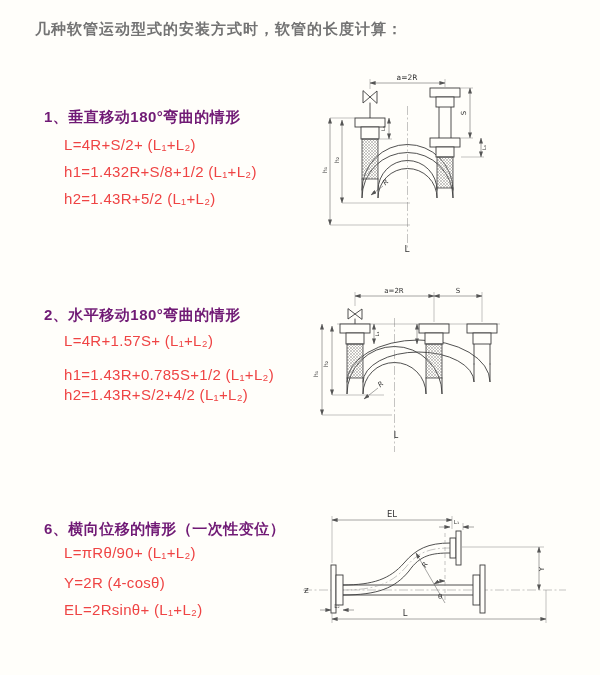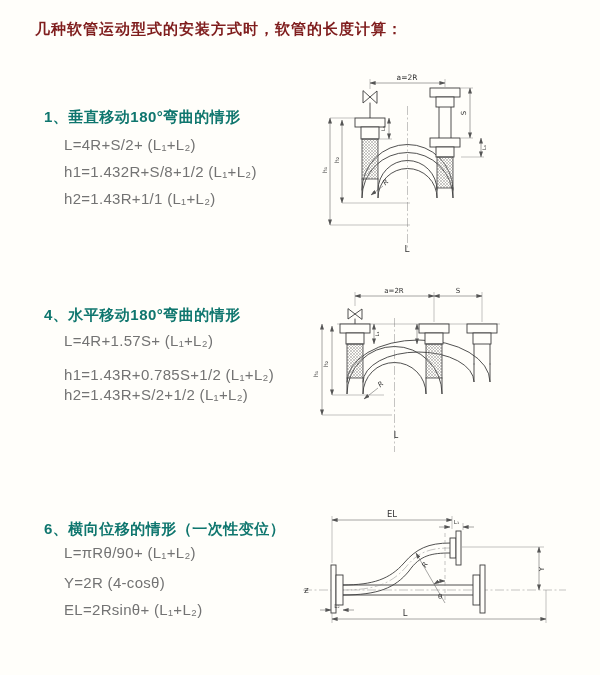--- a/index.html
+++ b/index.html
@@ -4,29 +4,29 @@
 <style>
   html,body{margin:0;padding:0;}
   body{
     width:600px;height:675px;position:relative;overflow:hidden;
     background:#fffefa;
     font-family:"Liberation Sans","DejaVu Sans",sans-serif;
   }
   .abs{position:absolute;}
   .page-title{
     left:35px;top:20px;
-    font-size:15px;font-weight:700;letter-spacing:1px;color:#7f1d1d;
+    font-size:15px;font-weight:700;letter-spacing:1px;color:#737373;
     white-space:nowrap;
   }
   .sec-head{
-    font-size:15px;font-weight:700;letter-spacing:0.5px;color:#0f766e;
+    font-size:15px;font-weight:700;letter-spacing:0.5px;color:#701a75;
     white-space:nowrap;
   }
   .formula{
-    font-size:15px;font-weight:400;letter-spacing:0.3px;color:#737373;
+    font-size:15px;font-weight:400;letter-spacing:0.3px;color:#ef4444;
     font-family:"Liberation Sans","DejaVu Sans",sans-serif;
     white-space:nowrap;
   }
   svg{position:absolute;overflow:visible;}
   .s{stroke:#3d3d3d;stroke-width:0.9;fill:none;stroke-linecap:round;}
   .f{stroke:#3d3d3d;stroke-width:0.9;fill:#fffefa;}
   .b{stroke:#3d3d3d;stroke-width:0.8;fill:url(#hat);}
   .d{stroke:#5d5d5d;stroke-width:0.55;fill:none;}
   .e{stroke:#7a7a7a;stroke-width:0.45;fill:none;}
   .cl{stroke:#8a8a8a;stroke-width:0.5;stroke-dasharray:9 2.5 2 2.5;fill:none;}
@@ -34,26 +34,26 @@
   text.t{fill:#333;font-family:"DejaVu Sans",sans-serif;}
 </style>
 </head>
 <body>
 
 <div class="abs page-title">几种软管运动型式的安装方式时，软管的长度计算：</div>
 
 <div class="abs sec-head" style="left:44px;top:108px">1、垂直移动180°弯曲的情形</div>
 <div class="abs formula" style="left:64px;top:136px">L=4R+S/2+ (L₁+L₂)</div>
 <div class="abs formula" style="left:64px;top:163px">h1=1.432R+S/8+1/2 (L₁+L₂)</div>
-<div class="abs formula" style="left:64px;top:190px">h2=1.43R+1/1 (L₁+L₂)</div>
-
-<div class="abs sec-head" style="left:44px;top:306px">4、水平移动180°弯曲的情形</div>
+<div class="abs formula" style="left:64px;top:190px">h2=1.43R+5/2 (L₁+L₂)</div>
+
+<div class="abs sec-head" style="left:44px;top:306px">2、水平移动180°弯曲的情形</div>
 <div class="abs formula" style="left:64px;top:332px">L=4R+1.57S+ (L₁+L₂)</div>
 <div class="abs formula" style="left:64px;top:366px">h1=1.43R+0.785S+1/2 (L₁+L₂)</div>
-<div class="abs formula" style="left:64px;top:386px">h2=1.43R+S/2+1/2 (L₁+L₂)</div>
+<div class="abs formula" style="left:64px;top:386px">h2=1.43R+S/2+4/2 (L₁+L₂)</div>
 
 <div class="abs sec-head" style="left:44px;top:520px">6、横向位移的情形（一次性变位）</div>
 <div class="abs formula" style="left:64px;top:544px">L=πRθ/90+ (L₁+L₂)</div>
 <div class="abs formula" style="left:64px;top:574px">Y=2R (4-cosθ)</div>
 <div class="abs formula" style="left:64px;top:601px">EL=2Rsinθ+ (L₁+L₂)</div>
 
 <svg style="left:315px;top:70px" width="270" height="190" viewBox="0 0 270 190">
   <defs>
     <marker id="arw" viewBox="0 0 6 4" refX="5.6" refY="2" markerWidth="6" markerHeight="4" orient="auto-start-reverse" markerUnits="userSpaceOnUse">
       <path d="M0,0 L6,2 L0,4 z" fill="#555"></path>

